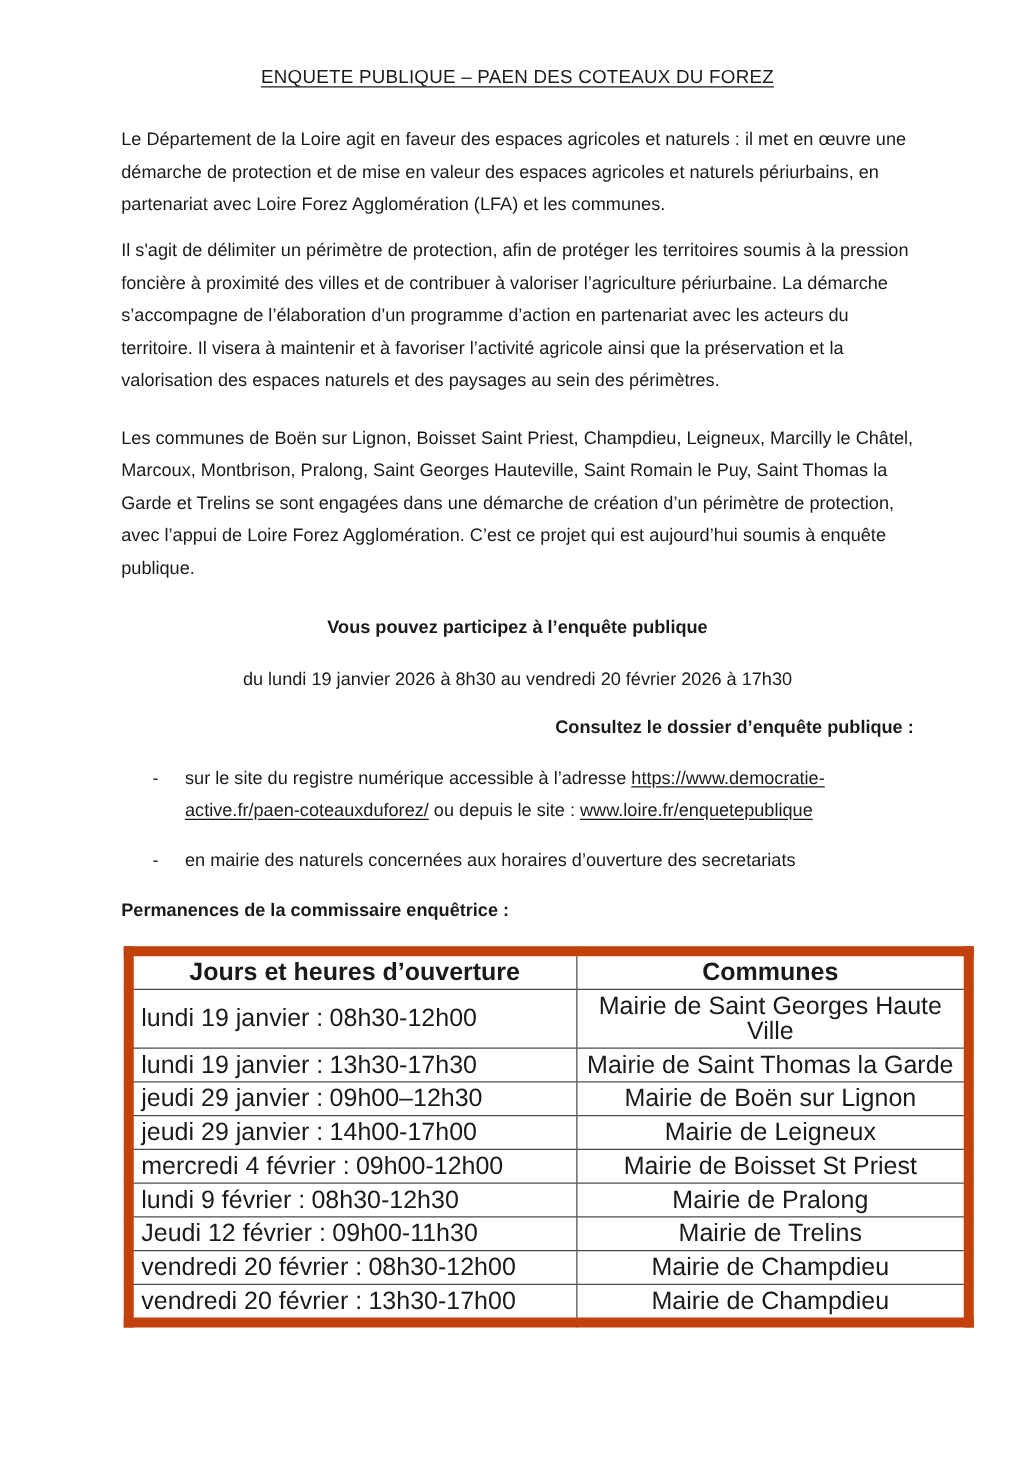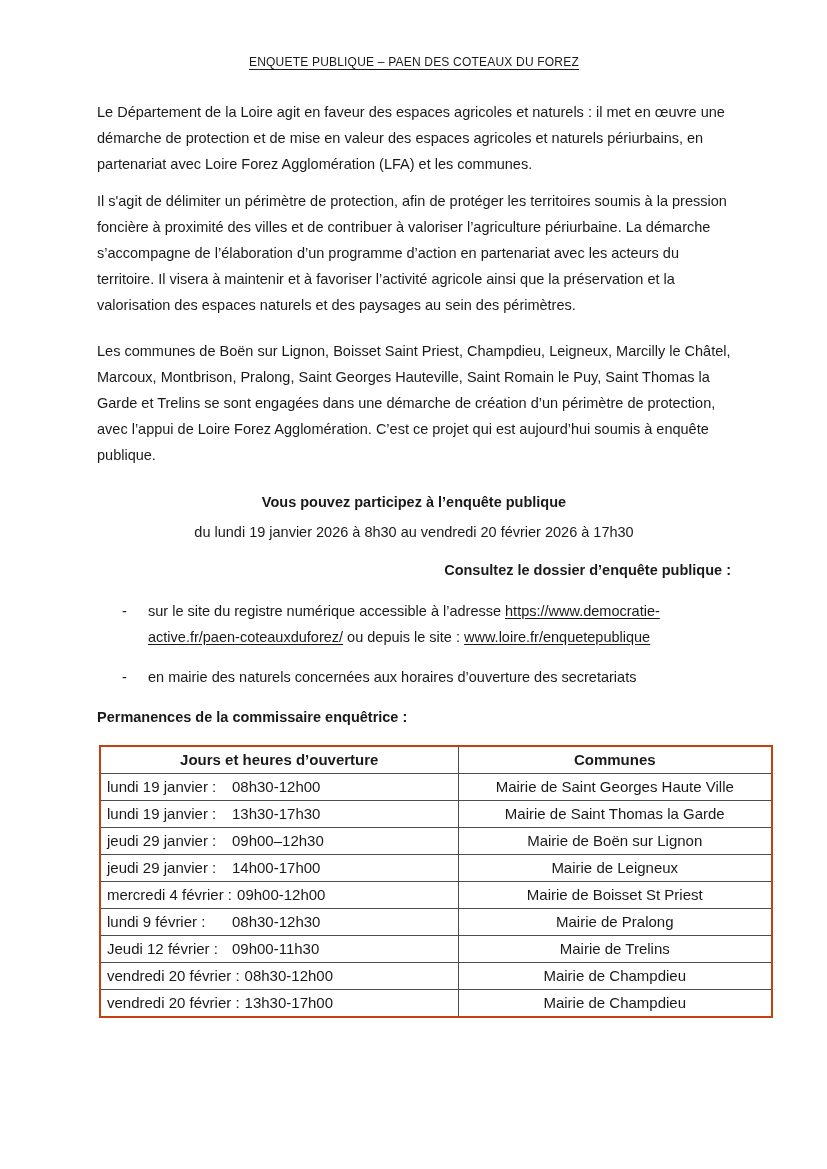--- a/index.html
+++ b/index.html
@@ -11,47 +11,47 @@
     background: #ffffff;
     box-sizing: border-box;
     padding: 49px 96px 0 97px;
     font-family: "Liberation Sans", sans-serif;
     font-size: 14.5px;
     line-height: 26px;
     color: #1a1a1a;
   }
   .doc-title {
     margin: 0 0 24px 0;
-    font-size: 12px;
+    font-size: 15px;
     font-weight: 400;
     text-align: center;
     text-decoration: underline;
     text-underline-offset: 3px;
     letter-spacing: .2px;
   }
   p { margin: 0 0 11px 0; }
   .para-communes { margin-top: 20px; }
   .center-block { text-align: center; margin: 21px 0 12px 0; }
-  .center-block .bold-line { font-weight: 700; margin: 4px; }
+  .center-block .bold-line { font-weight: 700; margin: 16px; }
   .center-block .date-line { margin: 0; }
   .section-heading { font-weight: 700; margin: 0 0 15px 0; text-align: right; }
   .dash-list { margin: 0 0 12px 0; }
   .dash-item { display: flex; padding-left: 25px; margin-bottom: 14px; }
   .dash-item .dash { width: 26px; flex-shrink: 0; }
   .dash-item .dash-text { flex: 1; }
   a.doc-link { color: inherit; text-decoration: underline; text-underline-offset: 2px; cursor: pointer; }
   .permanences-heading { font-weight: 700; margin: 14px 0 15px 0; }
 
   table.schedule {
     border-collapse: collapse;
     table-layout: fixed;
     width: 672px;
     margin-left: 2px;
-    border: 2px solid #c2410c;
-    font-size: 15px;
+    border: 8px solid #c2410c;
+    font-size: 20px;
     line-height: 20px;
   }
   table.schedule col.c1 { width: 358px; }
   table.schedule col.c2 { width: 314px; }
   table.schedule th, table.schedule td {
     border: 1px solid #4d4d4d;
     padding: 3px 6px;
     vertical-align: middle;
   }
   table.schedule th { font-weight: 700; text-align: center; }

